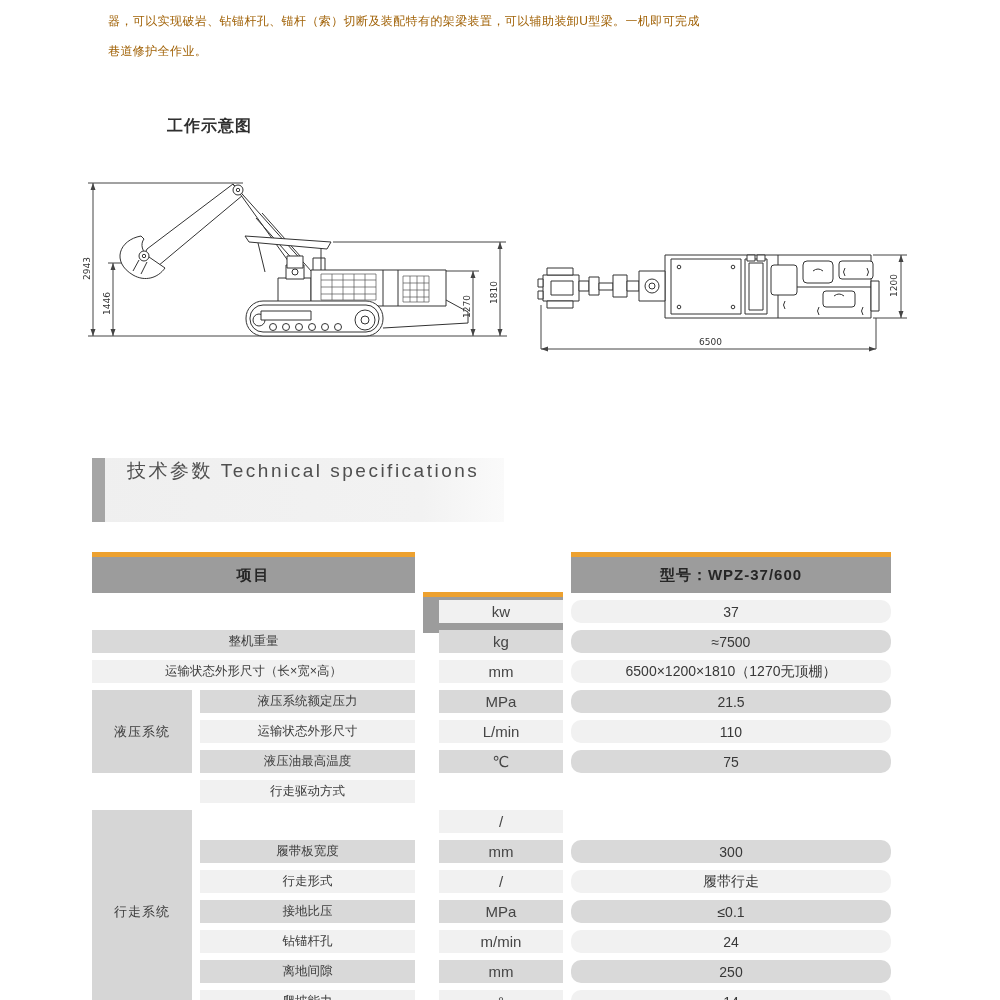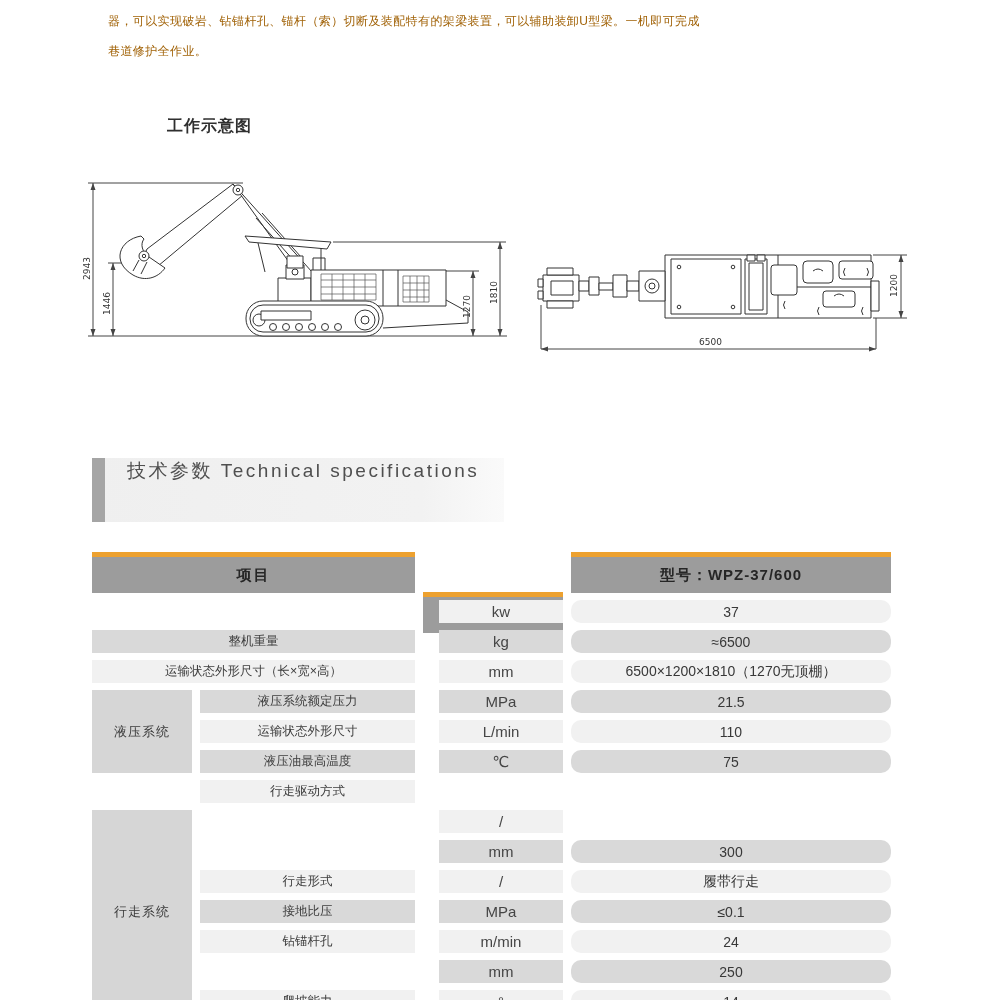--- a/index.html
+++ b/index.html
@@ -247,48 +247,50 @@
   <div class="hcell h-item">项目</div>
   <div class="hcell h-unit">单位</div>
   <div class="hcell h-model model">型号：WPZ-37/600</div>
 </div>
 
 <div class="abs spec-table-rows">
     <div class="cell unit light">kw</div>
     <div class="cell value light">37</div>
     <div class="cell item dark full">整机重量</div>
     <div class="cell unit dark">kg</div>
-    <div class="cell value dark">≈6500</div>
+    <div class="cell value dark">≈7500</div>
     <div class="cell item light full">运输状态外形尺寸（长×宽×高）</div>
     <div class="cell unit light">mm</div>
     <div class="cell value light">6500×1200×1810（1270无顶棚）</div>
     <div class="cell group" style="grid-row: span 3;">液压系统</div>
     <div class="cell item dark">液压系统额定压力</div>
     <div class="cell unit dark">MPa</div>
     <div class="cell value dark">21.5</div>
     <div class="cell item light">运输状态外形尺寸</div>
     <div class="cell unit light">L/min</div>
     <div class="cell value light">110</div>
     <div class="cell item dark">液压油最高温度</div>
     <div class="cell unit dark">℃</div>
     <div class="cell value dark">75</div>
     <div class="cell item light">行走驱动方式</div>
     <div class="cell group" style="grid-row: span 7;">行走系统</div>
     <div class="cell unit light">/</div>
+    <div class="cell item dark">履带板宽度</div>
     <div class="cell unit dark">mm</div>
     <div class="cell value dark">300</div>
     <div class="cell item light">行走形式</div>
     <div class="cell unit light">/</div>
     <div class="cell value light">履带行走</div>
     <div class="cell item dark">接地比压</div>
     <div class="cell unit dark">MPa</div>
     <div class="cell value dark">≤0.1</div>
     <div class="cell item light">钻锚杆孔</div>
     <div class="cell unit light">m/min</div>
     <div class="cell value light">24</div>
+    <div class="cell item dark">离地间隙</div>
     <div class="cell unit dark">mm</div>
     <div class="cell value dark">250</div>
     <div class="cell item light">爬坡能力</div>
     <div class="cell unit light">°</div>
     <div class="cell value light">14</div>
     <div class="cell group" style="grid-row: span 1;"></div>
     <div class="cell item dark">铲斗容量</div>
     <div class="cell unit dark">L</div>
     <div class="cell value dark">67</div>
   </div>

